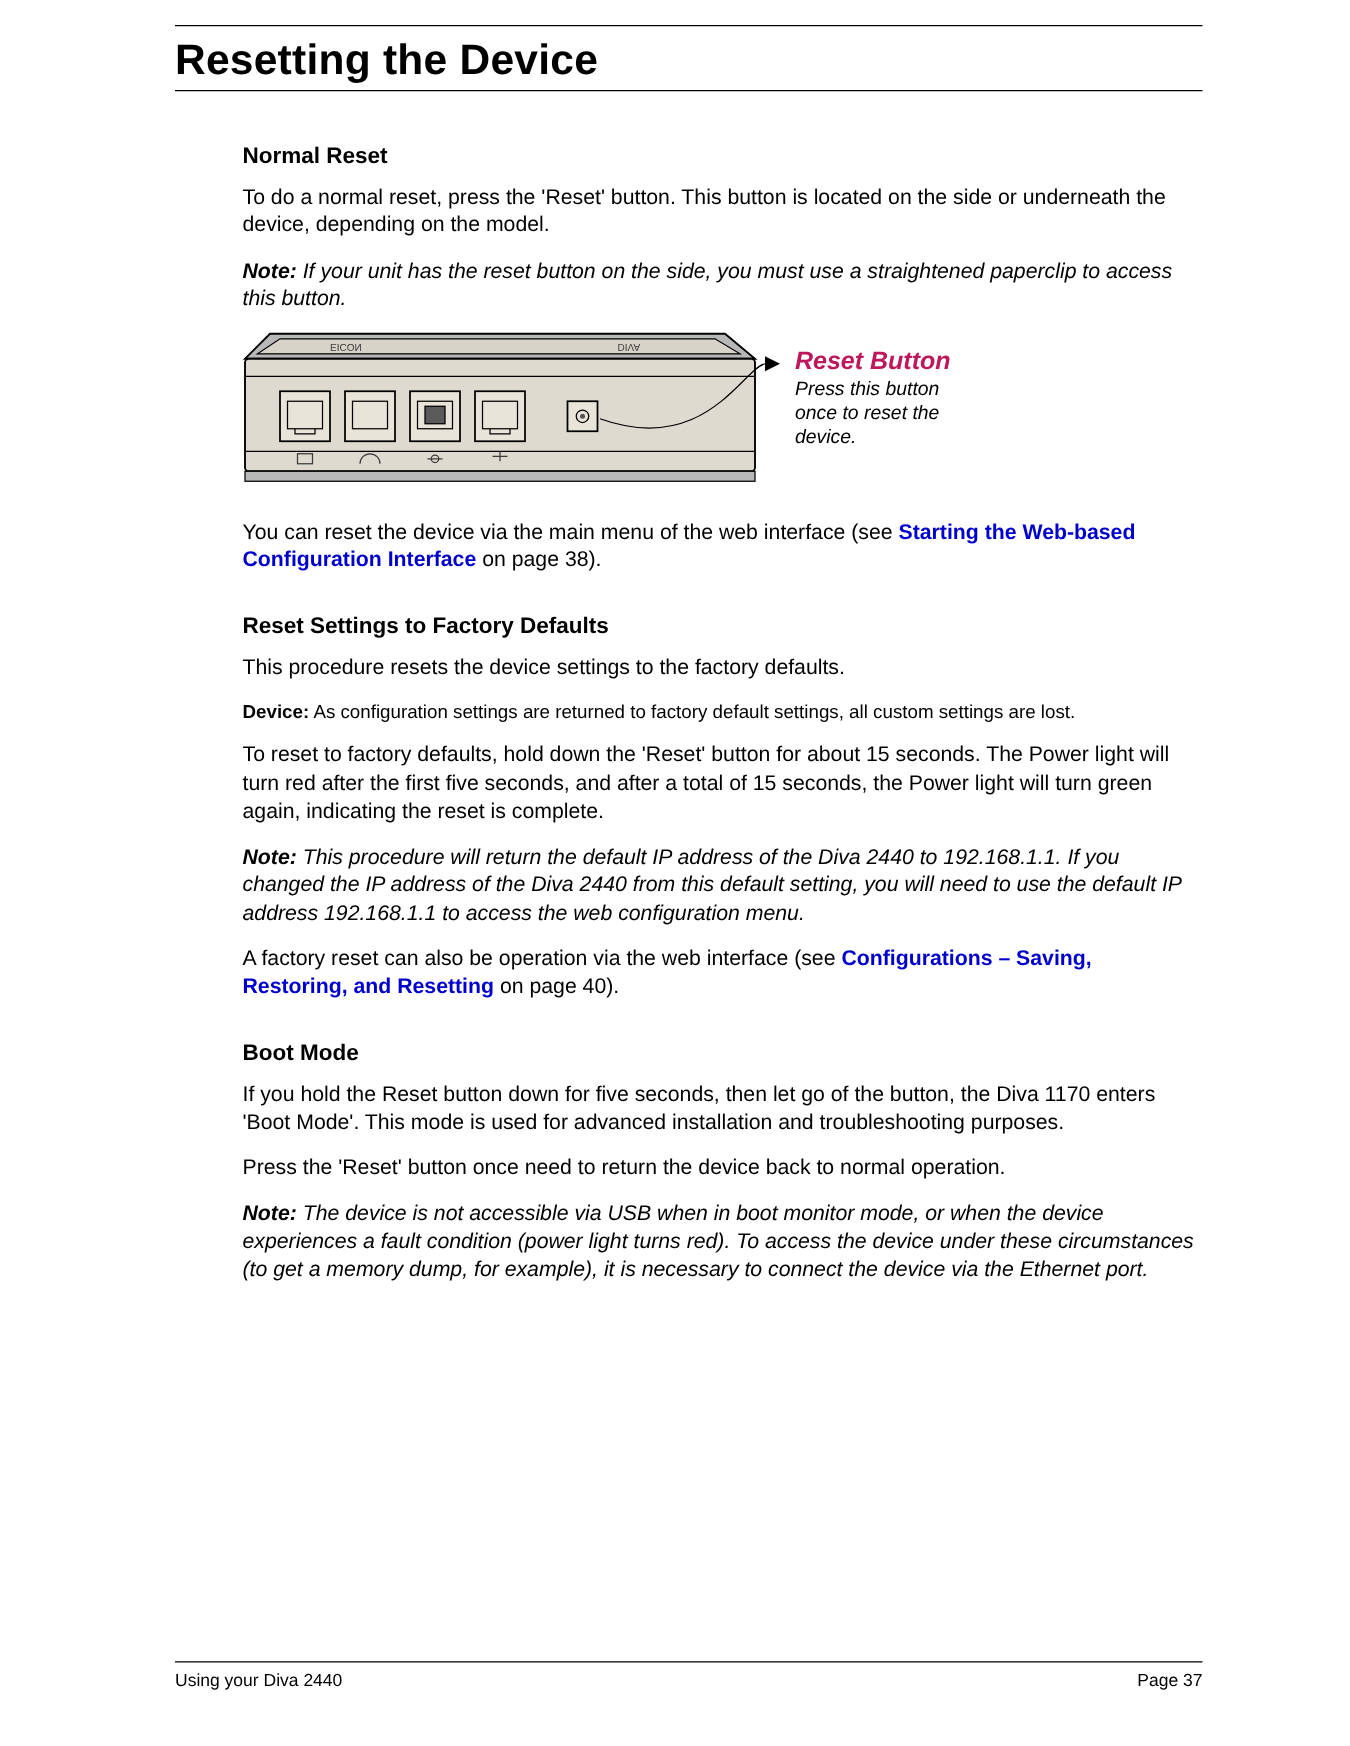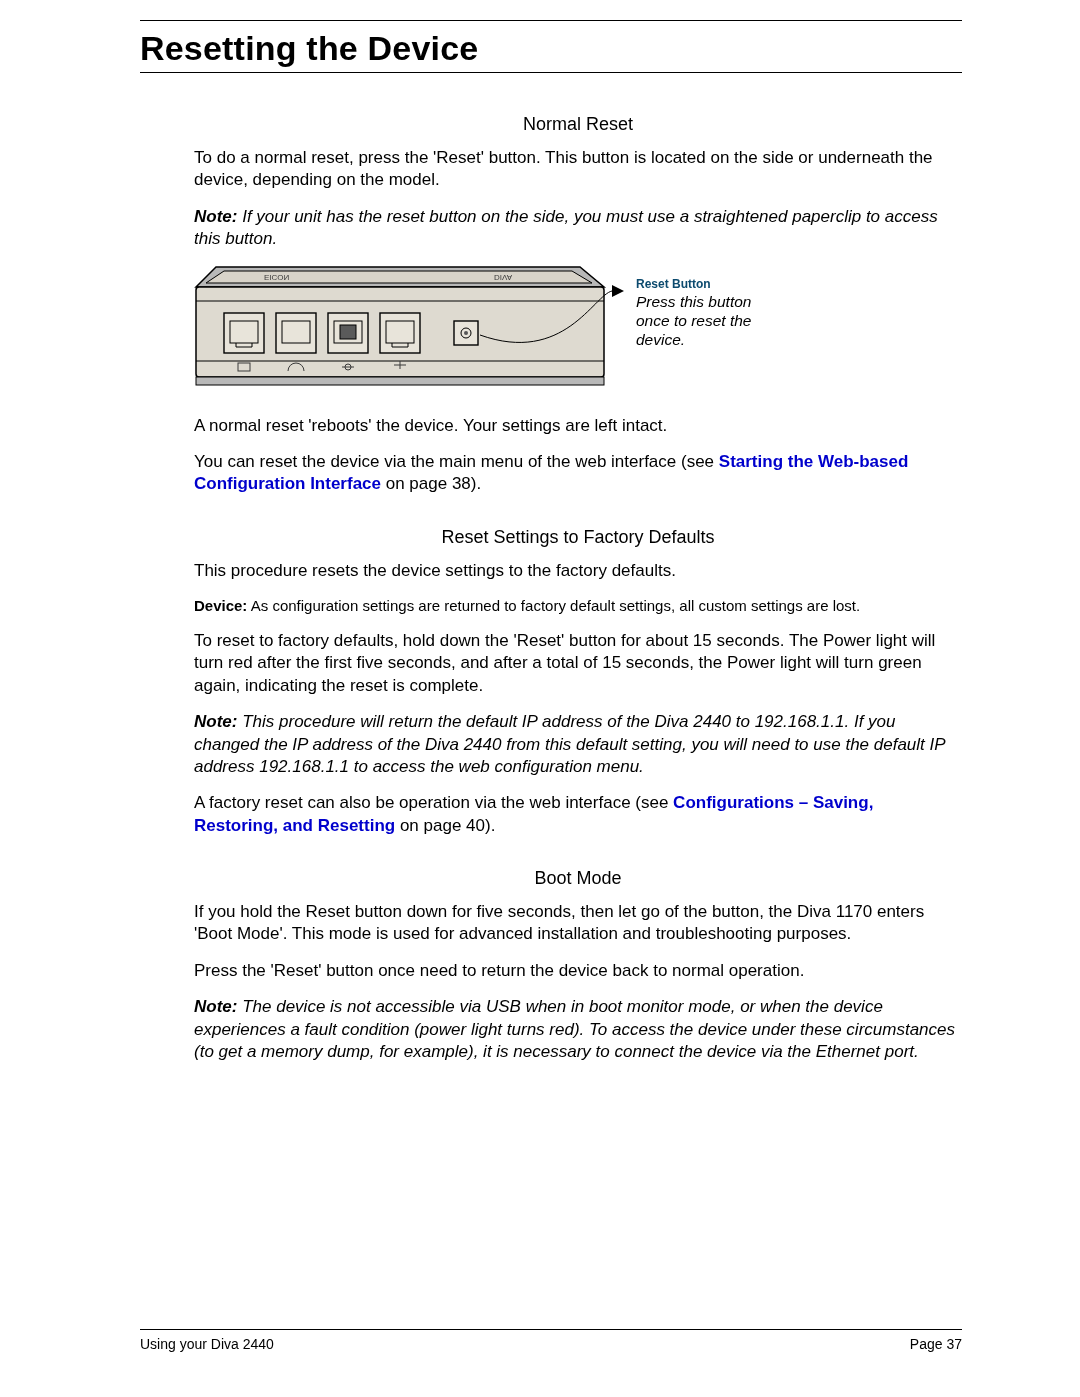--- a/index.html
+++ b/index.html
@@ -28,23 +28,22 @@
     letter-spacing: 0.2px;
   }
   .content {
     margin-left: 54px;
     margin-top: 40px;
     font-size: 17px;
     line-height: 1.32;
   }
   .content h2 {
     font-size: 18px;
-    font-weight: normal;
+    font-weight: bold;
     margin: 30px 0 10px 0;
-    text-align: center;
   }
   .content h2.first {
     margin-top: 0;
   }
   .content p {
     margin: 0 0 14px 0;
   }
   .italic { font-style: italic; }
   .bold-italic { font-style: italic; font-weight: bold; }
   .link {
@@ -78,22 +77,23 @@
   .figure svg { flex-shrink: 0; }
   .callout {
     margin-left: 12px;
     font-size: 15.5px;
     line-height: 1.25;
     margin-top: 12px;
     width: 140px;
   }
   .callout-title {
     font-weight: bold;
-    color: #0c4a6e;
-    font-size: 12px;
+    color: #be185d;
+    font-size: 20px;
+    font-style: italic;
   }
   .callout-body {
     font-style: italic;
   }
 </style>
 </head>
 <body>
 
 <div class="page">
   <hr class="hrule">
@@ -155,21 +155,20 @@
 
         <path d="M 418,26 C 400,30 370,100 286,70" fill="none" stroke="#000" stroke-width="1"></path>
         <polygon points="418,20 430,26 418,32" fill="#000"></polygon>
       </svg>
       <div class="callout">
         <div class="callout-title">Reset Button</div>
         <div class="callout-body">Press this button once to reset the device.</div>
       </div>
     </div>
 
-    <p>A normal reset 'reboots' the device. Your settings are left intact.</p>
     <p>
       <span>You can reset the device via the main menu of the web interface (see </span><span class="link">Starting the Web-based Configuration Interface</span><span> on page 38).</span>
     </p>
 
     <h2>Reset Settings to Factory Defaults</h2>
     <p>This procedure resets the device settings to the factory defaults.</p>
     <p style="font-size:15px;">
       <span class="warning-label">Device:</span><span>  As configuration settings are returned to factory default settings, all custom settings are lost.</span>
     </p>
     <p>To reset to factory defaults, hold down the 'Reset' button for about 15 seconds. The Power light will turn red after the first five seconds, and after a total of 15 seconds, the Power light will turn green again, indicating the reset is complete.</p>

